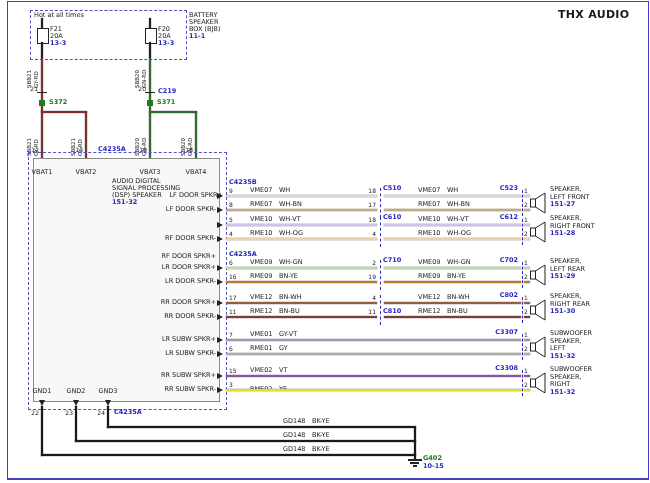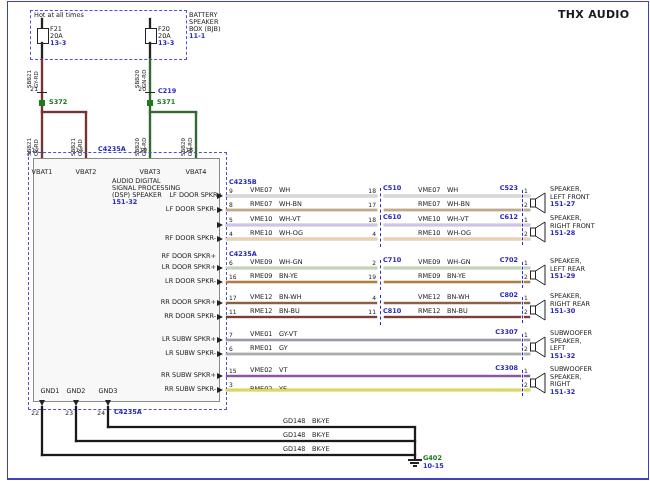--- a/index.html
+++ b/index.html
@@ -262,21 +262,21 @@
     <div class="conn" style="position: absolute; left: 522px; top: 370px; height: 26px;"></div>
     <div class="t blue ra" style="position: absolute; left: 486px; top: 365px; width: 32px;">C3308</div>
     <div style="position: absolute; left: 530px; top: 372px; width: 17px; height: 22px;"><svg width="17" height="22" viewBox="0 0 17 22">
         <rect x="0.5" y="7" width="5" height="8" fill="#fff" stroke="#222" stroke-width="1"></rect>
         <polygon points="5.5,7 15,1 15,21 5.5,15" fill="#fff" stroke="#222" stroke-width="1"></polygon>
       </svg></div>
     <div class="t" style="position: absolute; left: 550px; top: 366px;">SUBWOOFER</div>
     <div class="t" style="position: absolute; left: 550px; top: 373.5px;">SPEAKER,</div>
     <div class="t" style="position: absolute; left: 550px; top: 381px; text-align: right;">RIGHT</div>
     <div class="t blue" style="position: absolute; left: 550px; top: 388.5px;">151-32</div>
-    <div class="t ctr" style="position: absolute; left: 28px; top: 388px; width: 28px; margin-left: 8px;">GND1</div>
+    <div class="t ctr" style="position: absolute; left: 28px; top: 388px; width: 28px;">GND1</div>
     <div class="arrD" style="position: absolute; left: 39px; top: 400px;"></div>
     <div class="num ra" style="position: absolute; left: 26px; top: 409px; width: 13px;">22</div>
     <div class="vwire" style="position: absolute; left: 41px; top: 406px; height: 50px; background: rgb(26, 26, 26);"></div>
     <div class="t ctr" style="position: absolute; left: 62px; top: 388px; width: 28px;">GND2</div>
     <div class="arrD" style="position: absolute; left: 73px; top: 400px;"></div>
     <div class="num ra" style="position: absolute; left: 60px; top: 409px; width: 13px;">23</div>
     <div class="vwire" style="position: absolute; left: 75px; top: 406px; height: 36px; background: rgb(26, 26, 26);"></div>
     <div class="t ctr" style="position: absolute; left: 94px; top: 388px; width: 28px;">GND3</div>
     <div class="arrD" style="position: absolute; left: 105px; top: 400px;"></div>
     <div class="num ra" style="position: absolute; left: 92px; top: 409px; width: 13px;">24</div>

